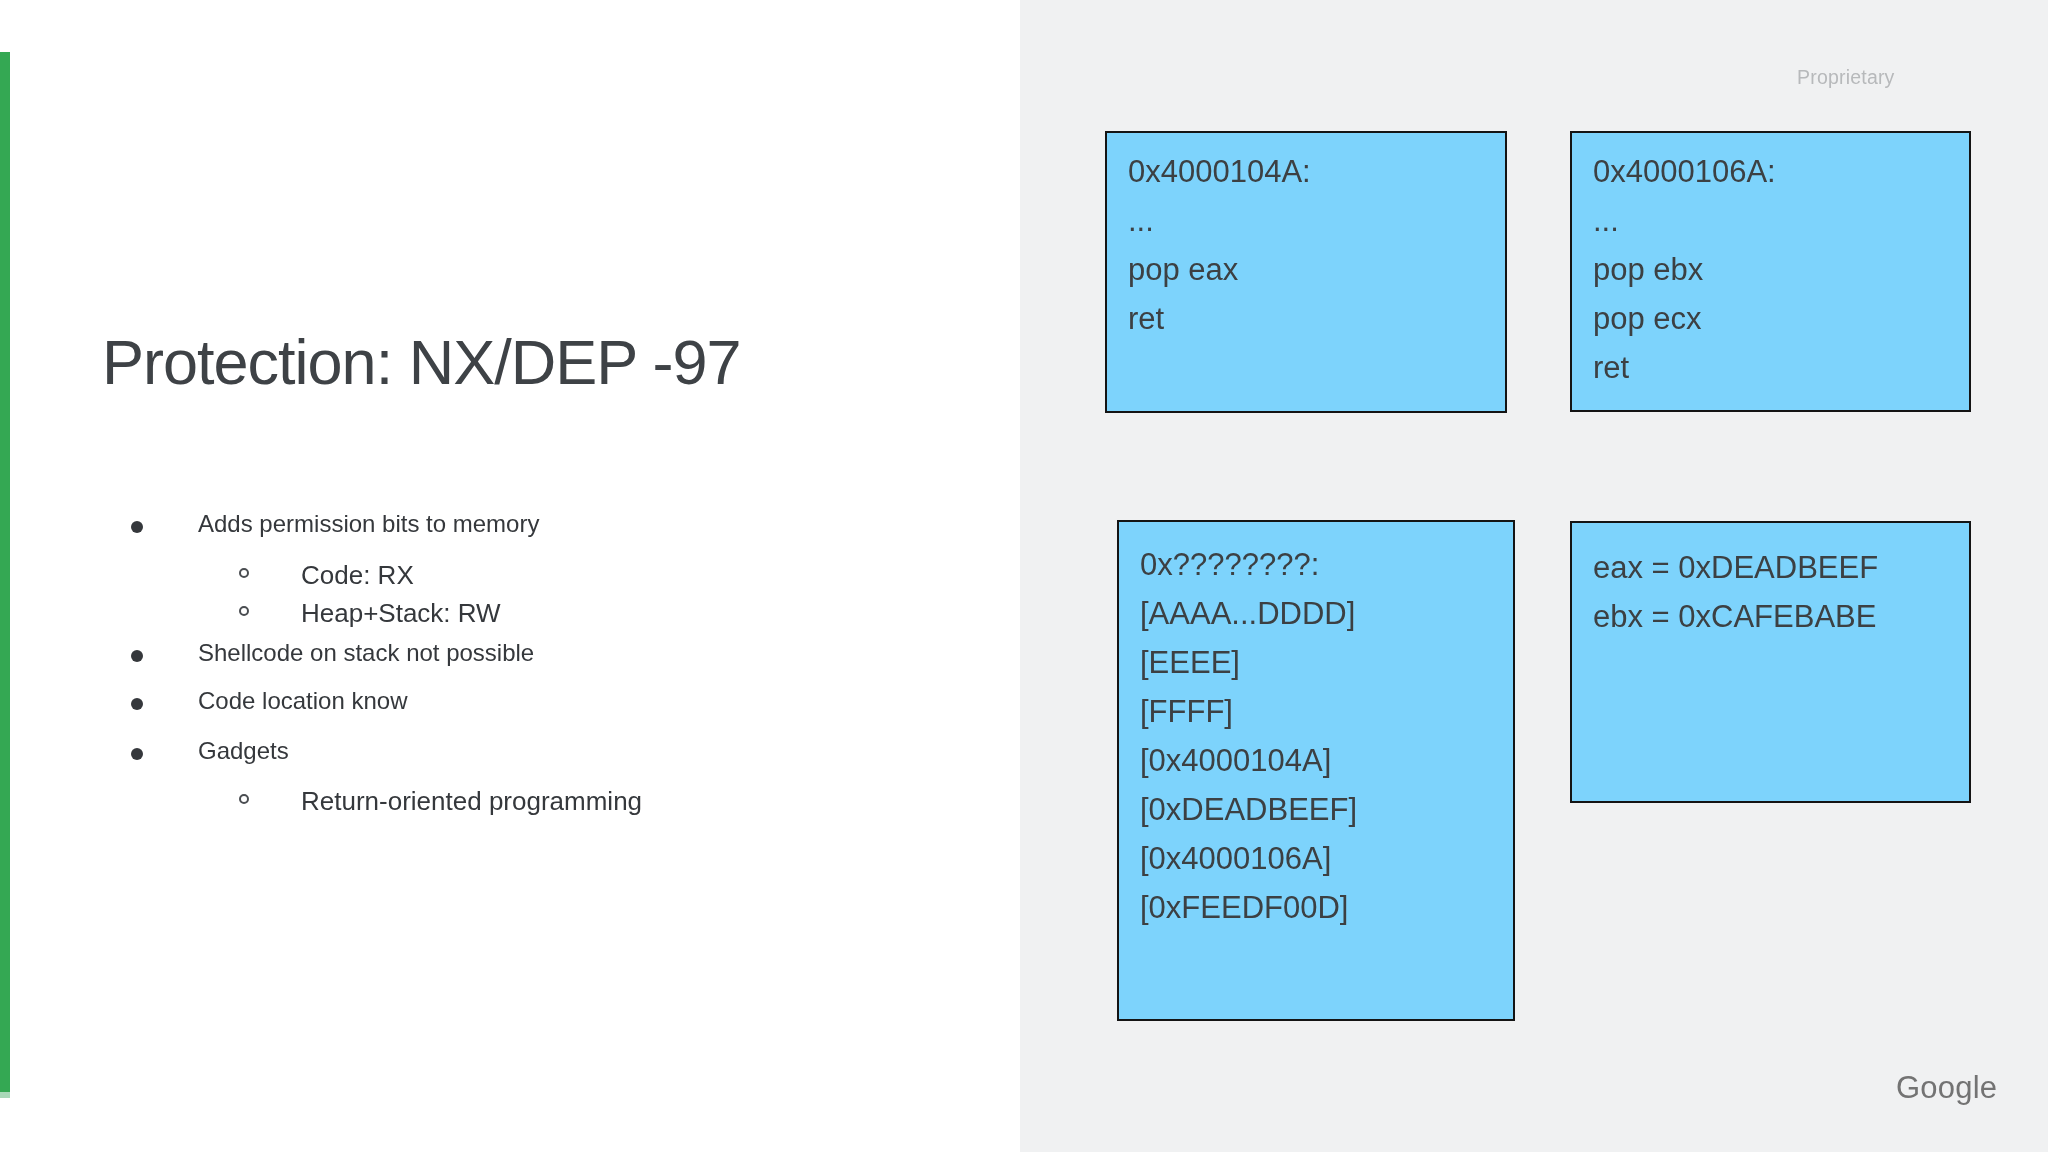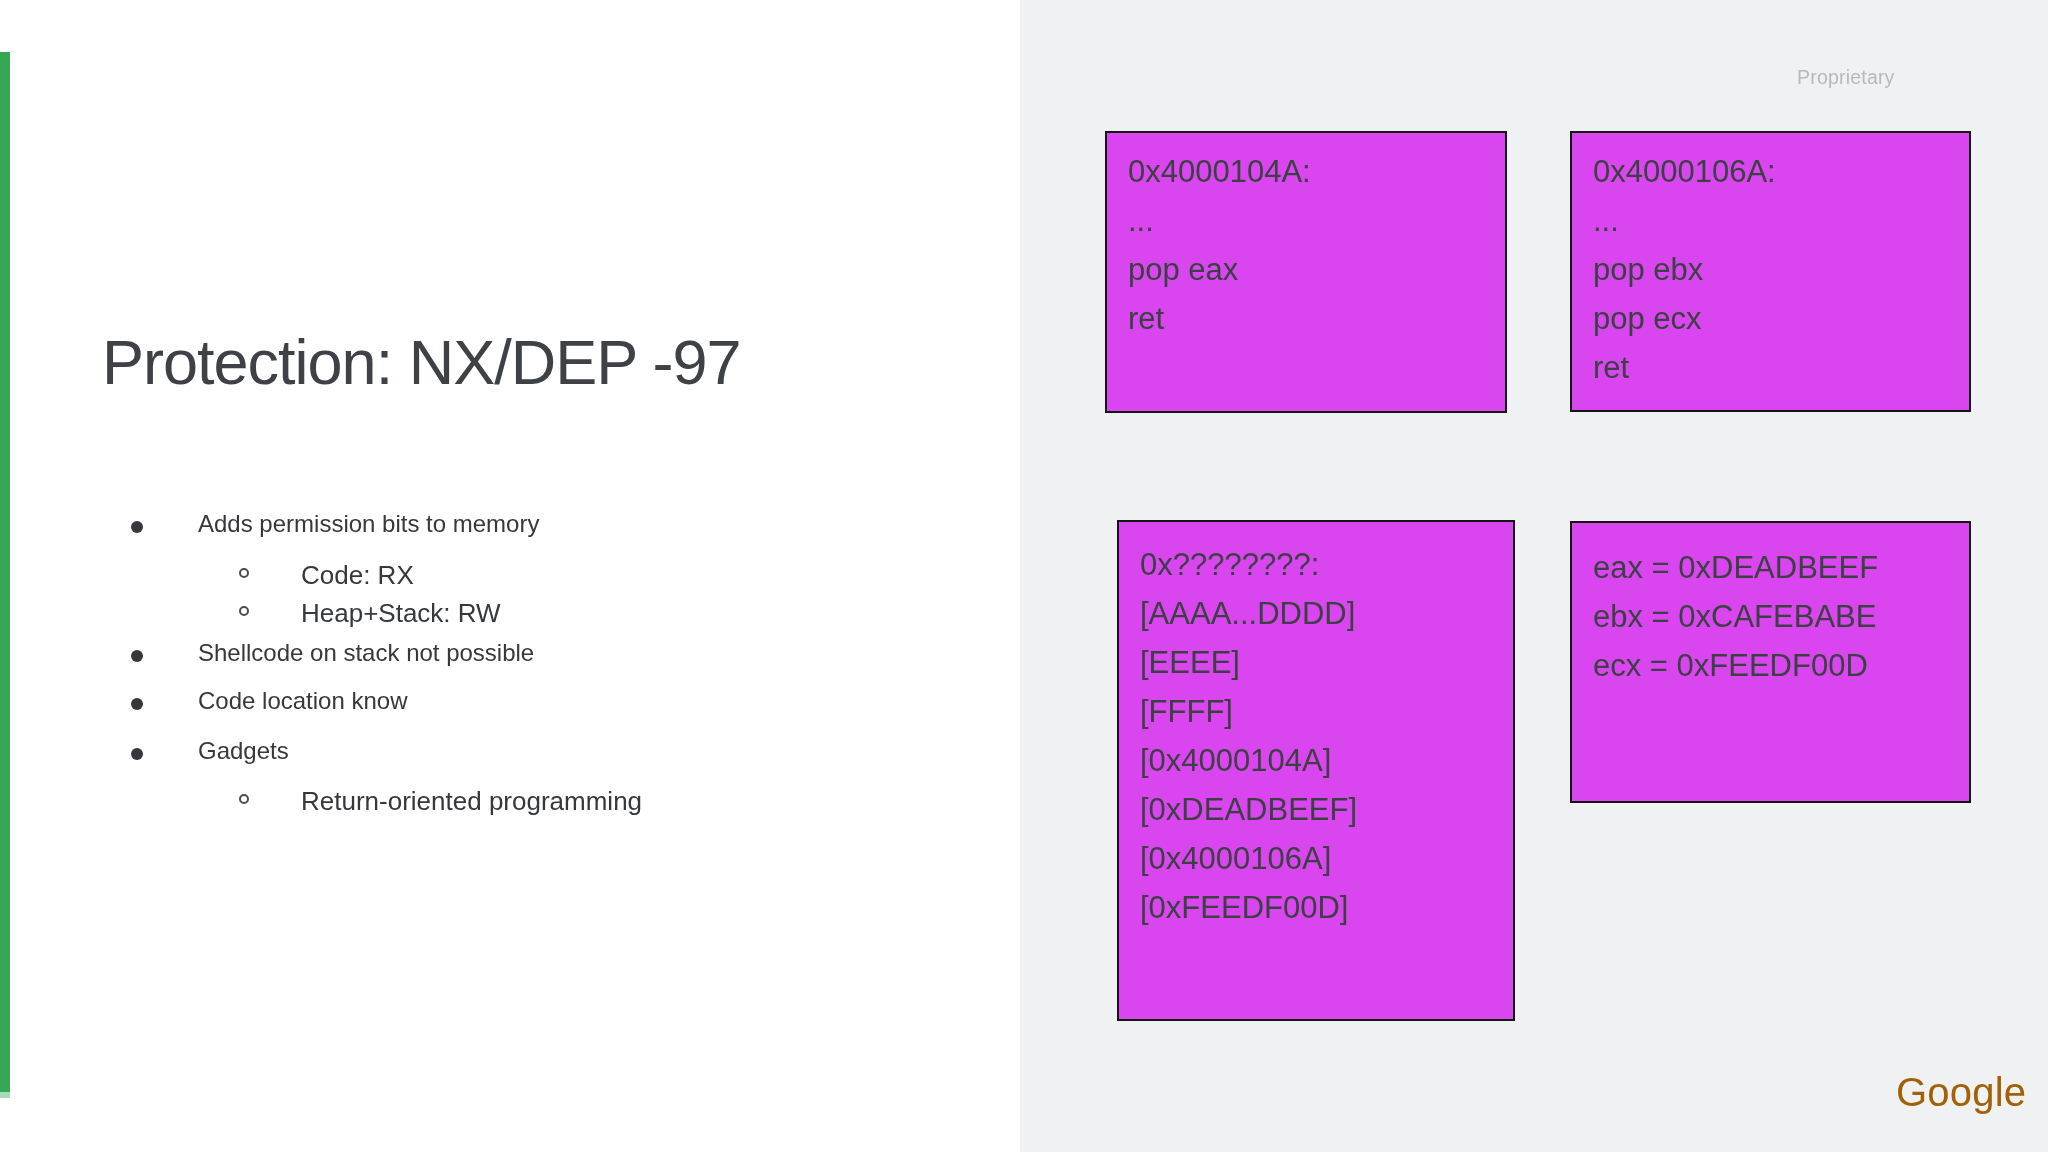--- a/index.html
+++ b/index.html
@@ -51,37 +51,37 @@
     left:1px;top:11px;width:12px;height:12px;border-radius:50%;
     background:#35383c;
   }
   .row.l2 .marker{
     left:109px;top:8px;width:10px;height:10px;border-radius:50%;
     background:transparent;border:2px solid #4a4d51;box-sizing:border-box;
   }
   
   .box{
     position:absolute;box-sizing:border-box;
-    border:2px solid #141414;background:#d946ef;
+    border:2px solid #141414;background:#7dd3fc;
     padding:14px 20px 0 21px;
     font-size:31px;line-height:49px;color:#3c4043;
   }
   .box-line{white-space:nowrap;}
   .box-g1{left:1105px;top:131px;width:402px;height:282px;}
   .box-g2{left:1570px;top:131px;width:401px;height:281px;}
   .box-stack{left:1105px;top:520px;width:398px;height:501px;padding-top:18px;margin-left:12px;}
   .box-regs{left:1570px;top:521px;width:401px;height:282px;padding-top:20px;}
   
   .proprietary{
     position:absolute;left:1797px;top:66px;
     font-size:19.5px;color:#b7b9bb;letter-spacing:0.2px;
   }
   .google-logo{
     position:absolute;left:1896px;top:1070px;
-    font-size:40px;color:#a16207;font-weight:500;letter-spacing:0.2px;
+    font-size:31px;color:#737373;font-weight:500;letter-spacing:0.2px;
   }
 </style>
 </head>
 <body>
 
 <div class="slide">
 
   <div class="right-panel"></div>
 
   <div class="accent-bar"></div>
@@ -122,18 +122,17 @@
       <div class="box-line">[FFFF]</div>
       <div class="box-line">[0x4000104A]</div>
       <div class="box-line">[0xDEADBEEF]</div>
       <div class="box-line">[0x4000106A]</div>
       <div class="box-line">[0xFEEDF00D]</div>
     </div>
 
   <div class="box box-regs">
       <div class="box-line">eax = 0xDEADBEEF</div>
       <div class="box-line">ebx = 0xCAFEBABE</div>
-      <div class="box-line">ecx = 0xFEEDF00D</div>
     </div>
 
   <div class="google-logo">Google</div>
 
 </div>
 
 </body></html>

